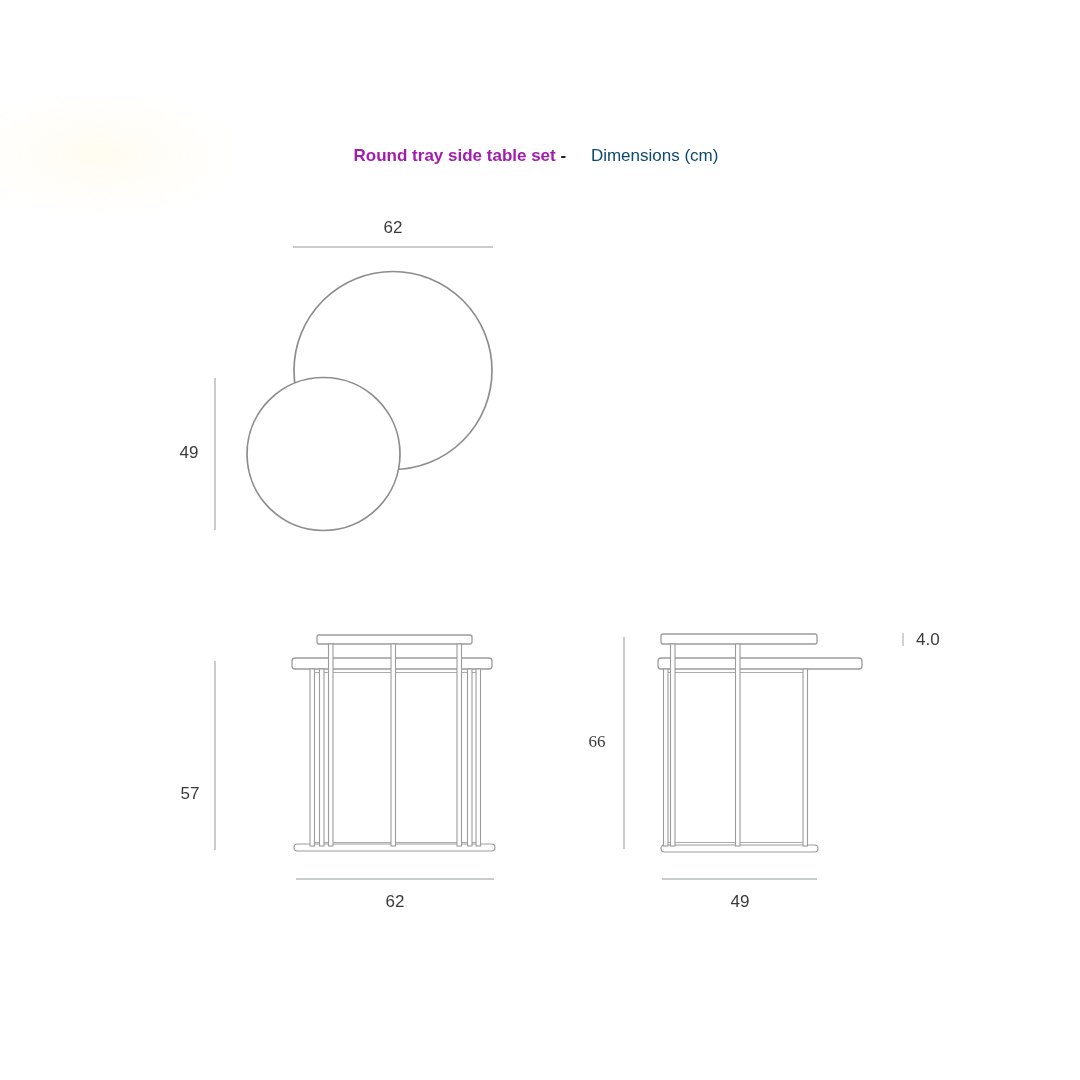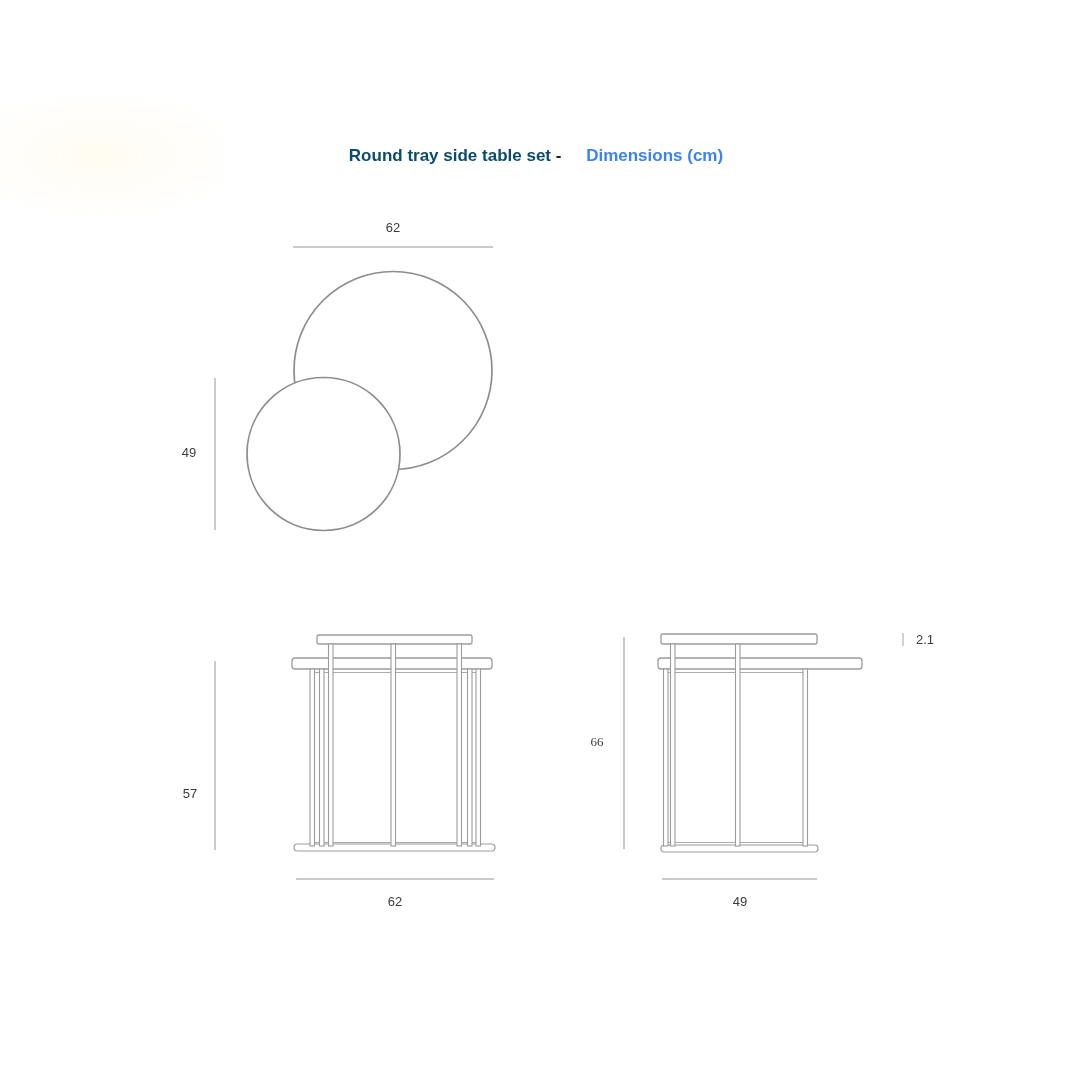--- a/index.html
+++ b/index.html
@@ -27,27 +27,27 @@
   }
   .title {
     position: absolute;
     left: 0;
     top: 146px;
     width: 1072px;
     text-align: center;
     font-size: 17px;
     color: #1f1f1f;
   }
-  .title .t-bold { font-weight: bold; color: #0c4a6e; }
+  .title .t-bold { font-weight: bold; color: #a21caf; }
   .title .t-sep  { font-weight: bold; color: #1f1f1f; }
-  .title .t-reg  { font-weight: bold; color: #3b82f6; margin-left: 20px; }
+  .title .t-reg  { font-weight: normal; color: #0c4a6e; margin-left: 20px; }
   .dim {
     position: absolute;
     width: 60px;
-    font-size: 13px;
+    font-size: 17px;
     color: #3b3b3b;
     text-align: center;
     line-height: 20px;
   }
   .dim.align-left { text-align: left; }
   svg.drawing {
     position: absolute;
     left: 0;
     top: 0;
   }
@@ -122,15 +122,15 @@
   <span class="dim" style="left:159px; top:443px;">49</span>
 
   <span class="dim" style="left:160px; top:784px;">57</span>
 
   <span class="dim" style="left:365px; top:892px;">62</span>
 
   <span class="dim" style="left:567px; top:732px;font-family:Liberation Serif, serif;">66</span>
 
   <span class="dim" style="left:710px; top:892px;">49</span>
 
-  <span class="dim align-left" style="left:916px; top:630px;">2.1</span>
+  <span class="dim align-left" style="left:916px; top:630px;">4.0</span>
 
 </div>
 
 </body></html>

